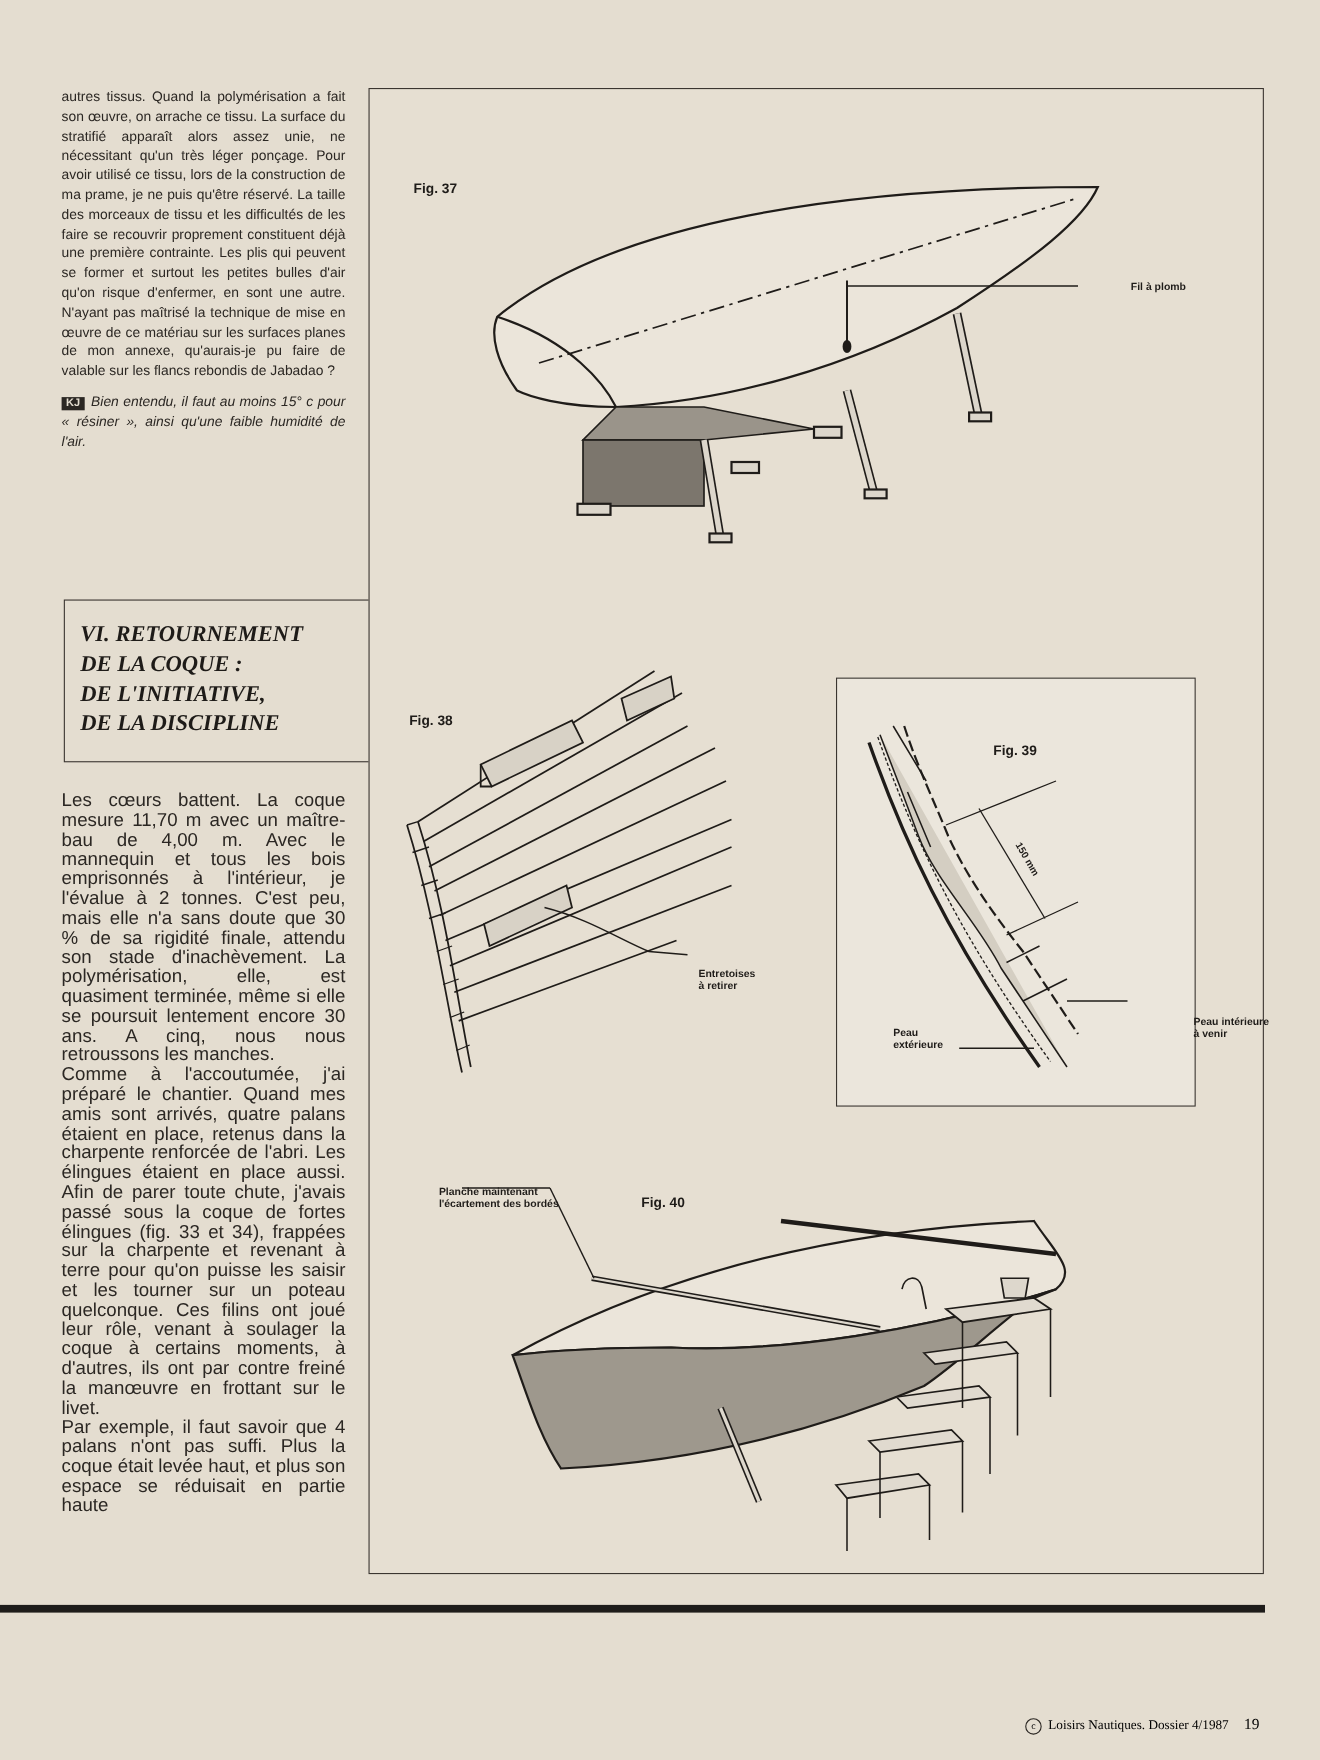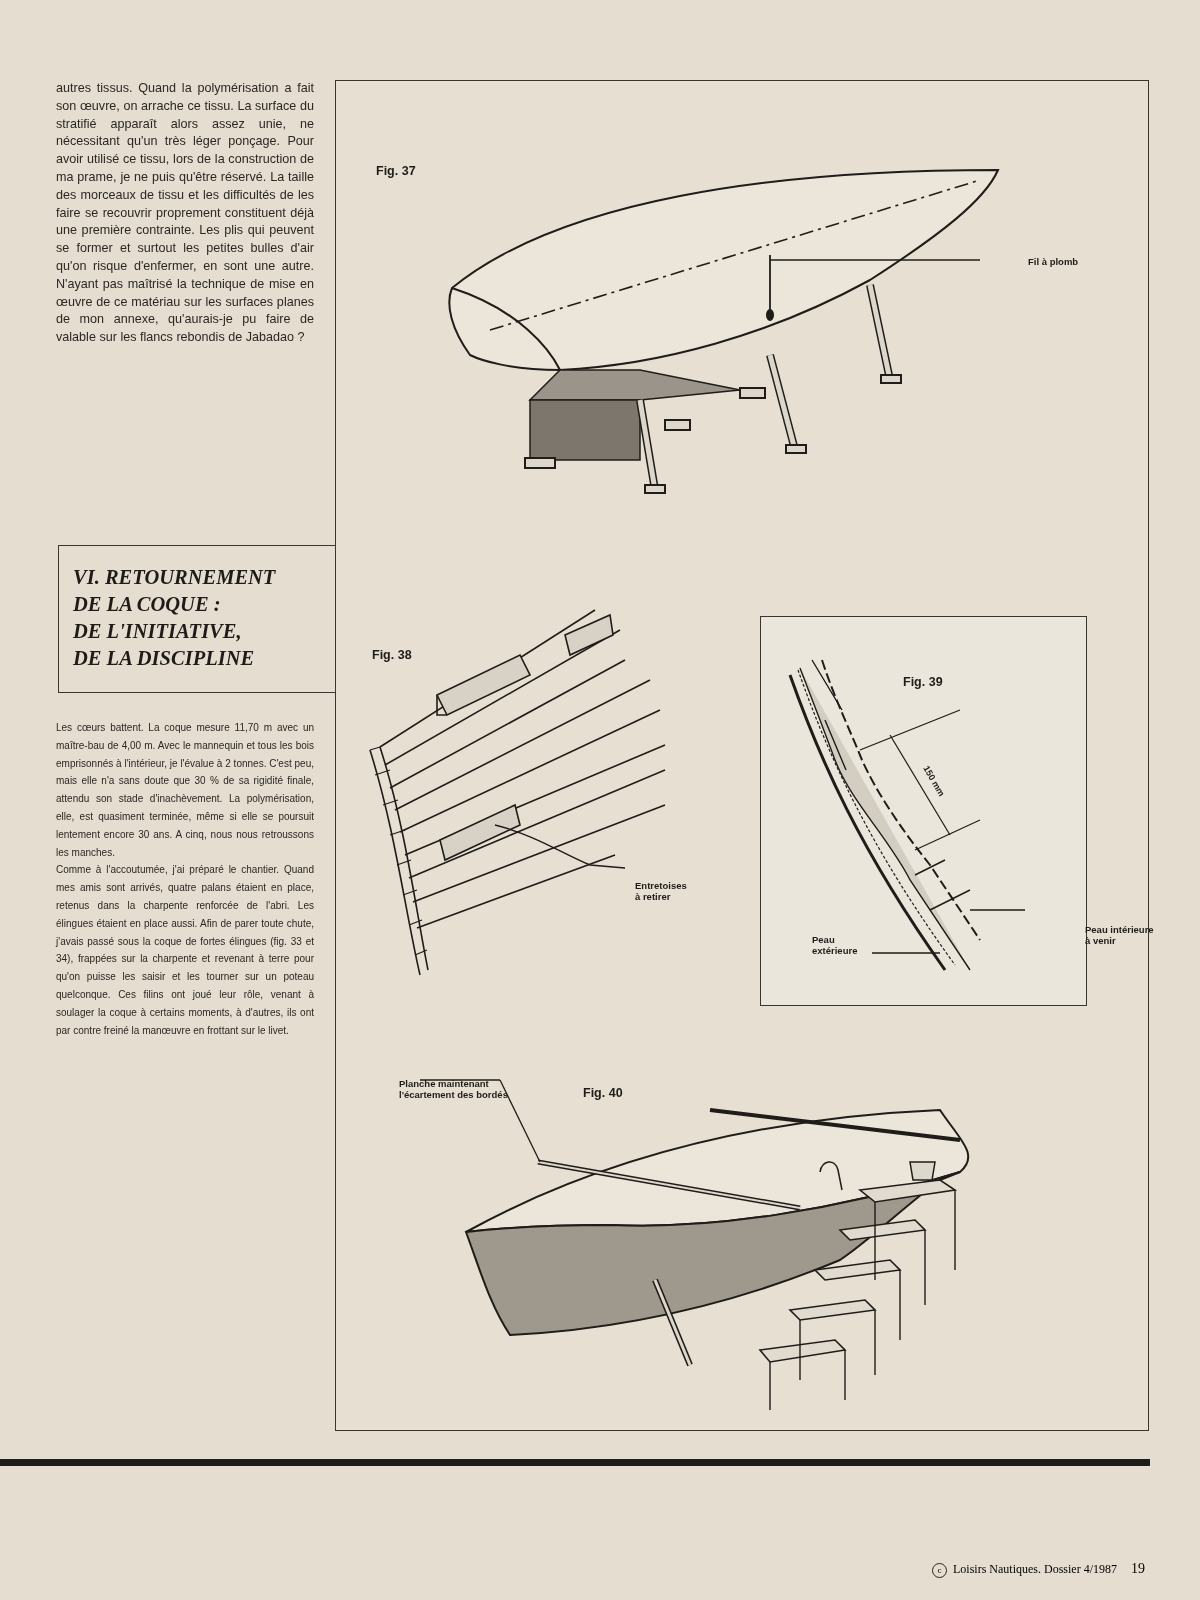--- a/index.html
+++ b/index.html
@@ -23,21 +23,21 @@
   .headbox {
     position:absolute; left:58px; top:545px; width:284px; height:148px;
     border:1.5px solid #3a3530; box-sizing:border-box;
     padding:18px 3px 0 14px;
     font-family:"Liberation Serif", serif; font-weight:bold; font-style:italic;
     font-size:20.5px; line-height:27px; color:#1e1b18;
   }
   .headbox div { white-space:nowrap; }
   .col2 {
     position:absolute; left:56px; top:719px; width:258px;
-    font-size:10px; line-height:17.8px; text-align:justify; color:#2b2723;
+    font-size:17px; line-height:17.8px; text-align:justify; color:#2b2723;
   }
   .col2 p { margin:0; }
   .figframe {
     position:absolute; left:335px; top:80px; width:814px; height:1351px;
     border:1.5px solid #3a3530; box-sizing:border-box; background:#e6dfd2;
   }
   .figlabel {
     position:absolute; font-weight:bold; font-size:12.5px; color:#1f1c19;
   }
   .callout {
@@ -60,32 +60,36 @@
     font-size:9px; line-height:13px; text-align:center; vertical-align:middle; margin-right:6px;
   }
   .footer .pg { margin-left:14px; font-size:14px; }
 </style>
 </head>
 <body>
 
 <div class="col">
   <p>autres tissus. Quand la polymérisation a fait son œuvre, on arrache ce tissu. La surface du stratifié apparaît alors assez unie, ne nécessitant qu'un très léger ponçage. Pour avoir utilisé ce tissu, lors de la construction de ma prame, je ne puis qu'être réservé. La taille des morceaux de tissu et les difficultés de les faire se recouvrir proprement constituent déjà une première contrainte. Les plis qui peuvent se former et surtout les petites bulles d'air qu'on risque d'enfermer, en sont une autre. N'ayant pas maîtrisé la technique de mise en œuvre de ce matériau sur les surfaces planes de mon annexe, qu'aurais-je pu faire de valable sur les flancs rebondis de Jabadao ?</p>
   <div class="gap"></div>
+  <p>
+    <span class="kb">KJ</span><span class="note">Bien entendu, il faut au moins 15° c pour « résiner », ainsi qu'une faible humidité de l'air.</span>
+  </p>
 </div>
 
 <div class="headbox">
   <div>VI. RETOURNEMENT</div>
   <div>DE LA COQUE :</div>
   <div>DE L'INITIATIVE,</div>
   <div>DE LA DISCIPLINE</div>
 </div>
 
 <div class="col2">
   <p>Les cœurs battent. La coque mesure 11,70 m avec un maître-bau de 4,00 m. Avec le mannequin et tous les bois emprisonnés à l'intérieur, je l'évalue à 2 tonnes. C'est peu, mais elle n'a sans doute que 30 % de sa rigidité finale, attendu son stade d'inachèvement. La polymérisation, elle, est quasiment terminée, même si elle se poursuit lentement encore 30 ans. A cinq, nous nous retroussons les manches.</p>
   <p>Comme à l'accoutumée, j'ai préparé le chantier. Quand mes amis sont arrivés, quatre palans étaient en place, retenus dans la charpente renforcée de l'abri. Les élingues étaient en place aussi. Afin de parer toute chute, j'avais passé sous la coque de fortes élingues (fig. 33 et 34), frappées sur la charpente et revenant à terre pour qu'on puisse les saisir et les tourner sur un poteau quelconque. Ces filins ont joué leur rôle, venant à soulager la coque à certains moments, à d'autres, ils ont par contre freiné la manœuvre en frottant sur le livet.</p>
+  <p>Par exemple, il faut savoir que 4 palans n'ont pas suffi. Plus la coque était levée haut, et plus son espace se réduisait en partie haute</p>
 </div>
 
 <div class="figframe"></div>
 
 <div class="figlabel" style="left:376px; top:164px;">Fig. 37</div>
 <svg class="drawing" style="left:440px; top:160px;" width="560" height="360" viewBox="0 0 560 360">
   <g fill="none" stroke="#1f1c19" stroke-width="2">
 
     <path d="M12 128 C 120 40, 330 10, 558 10 C 545 40, 500 75, 430 120 C 330 175, 220 205, 120 210 C 70 210, 40 200, 30 195 C 12 170, 5 145, 12 128 Z" fill="#ebe5da"></path>
     <path d="M12 128 C 80 150, 110 190, 120 210"></path>

